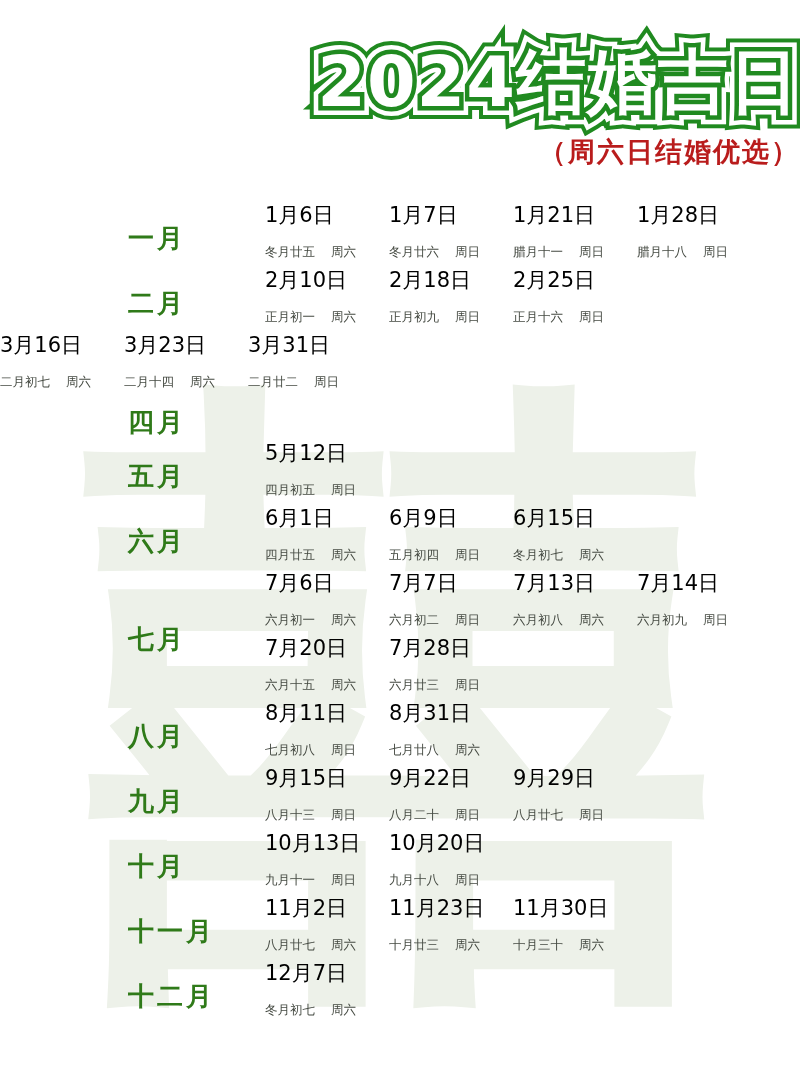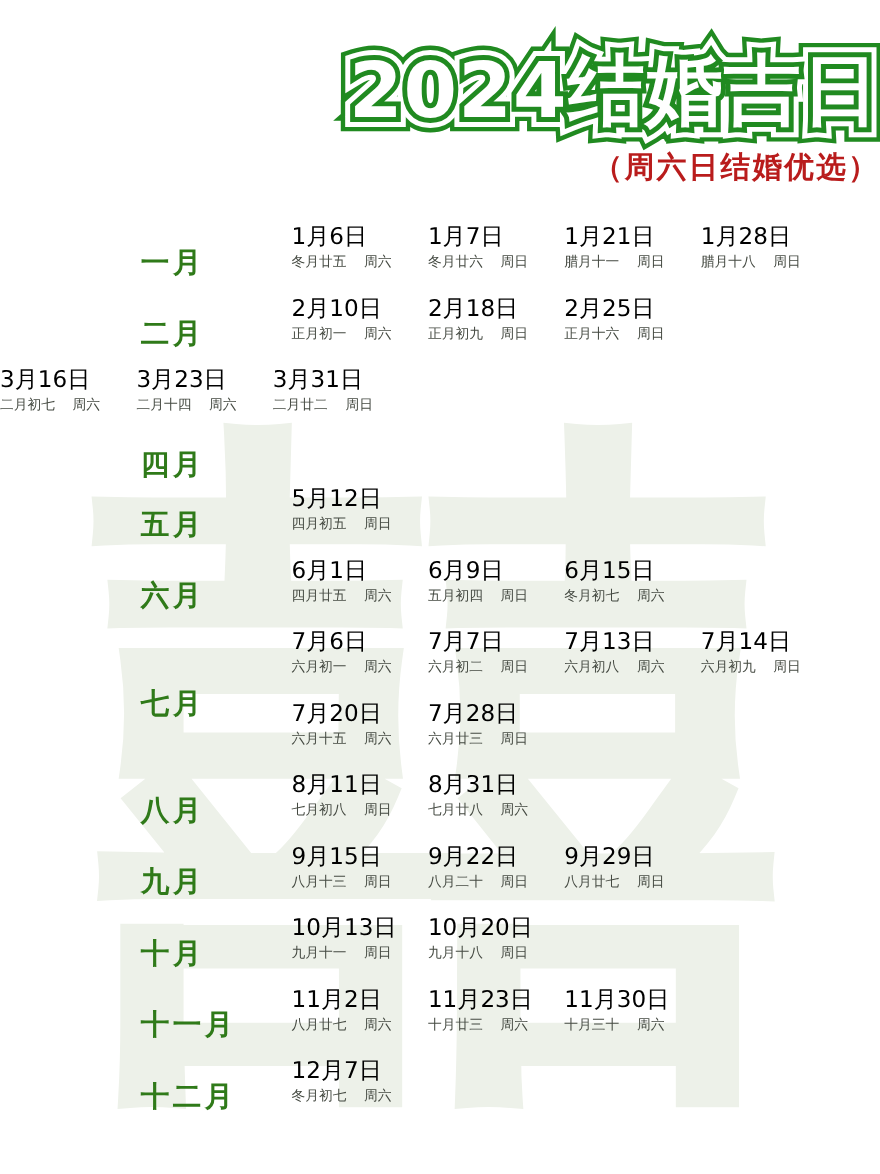--- a/index.html
+++ b/index.html
@@ -84,21 +84,21 @@
     margin-bottom: 21px;
     white-space: nowrap;
   }
   .date {
     font-size: 21px;
     font-weight: 500;
     color: #000000;
     line-height: 26px;
   }
   .meta {
-    margin-top: 2px;
+    margin-top: 16px;
     font-size: 12.5px;
     font-weight: 500;
     color: #454a42;
     line-height: 16px;
   }
   .meta .weekday { margin-left: 12px; }
 </style>
 </head>
 <body>
 

